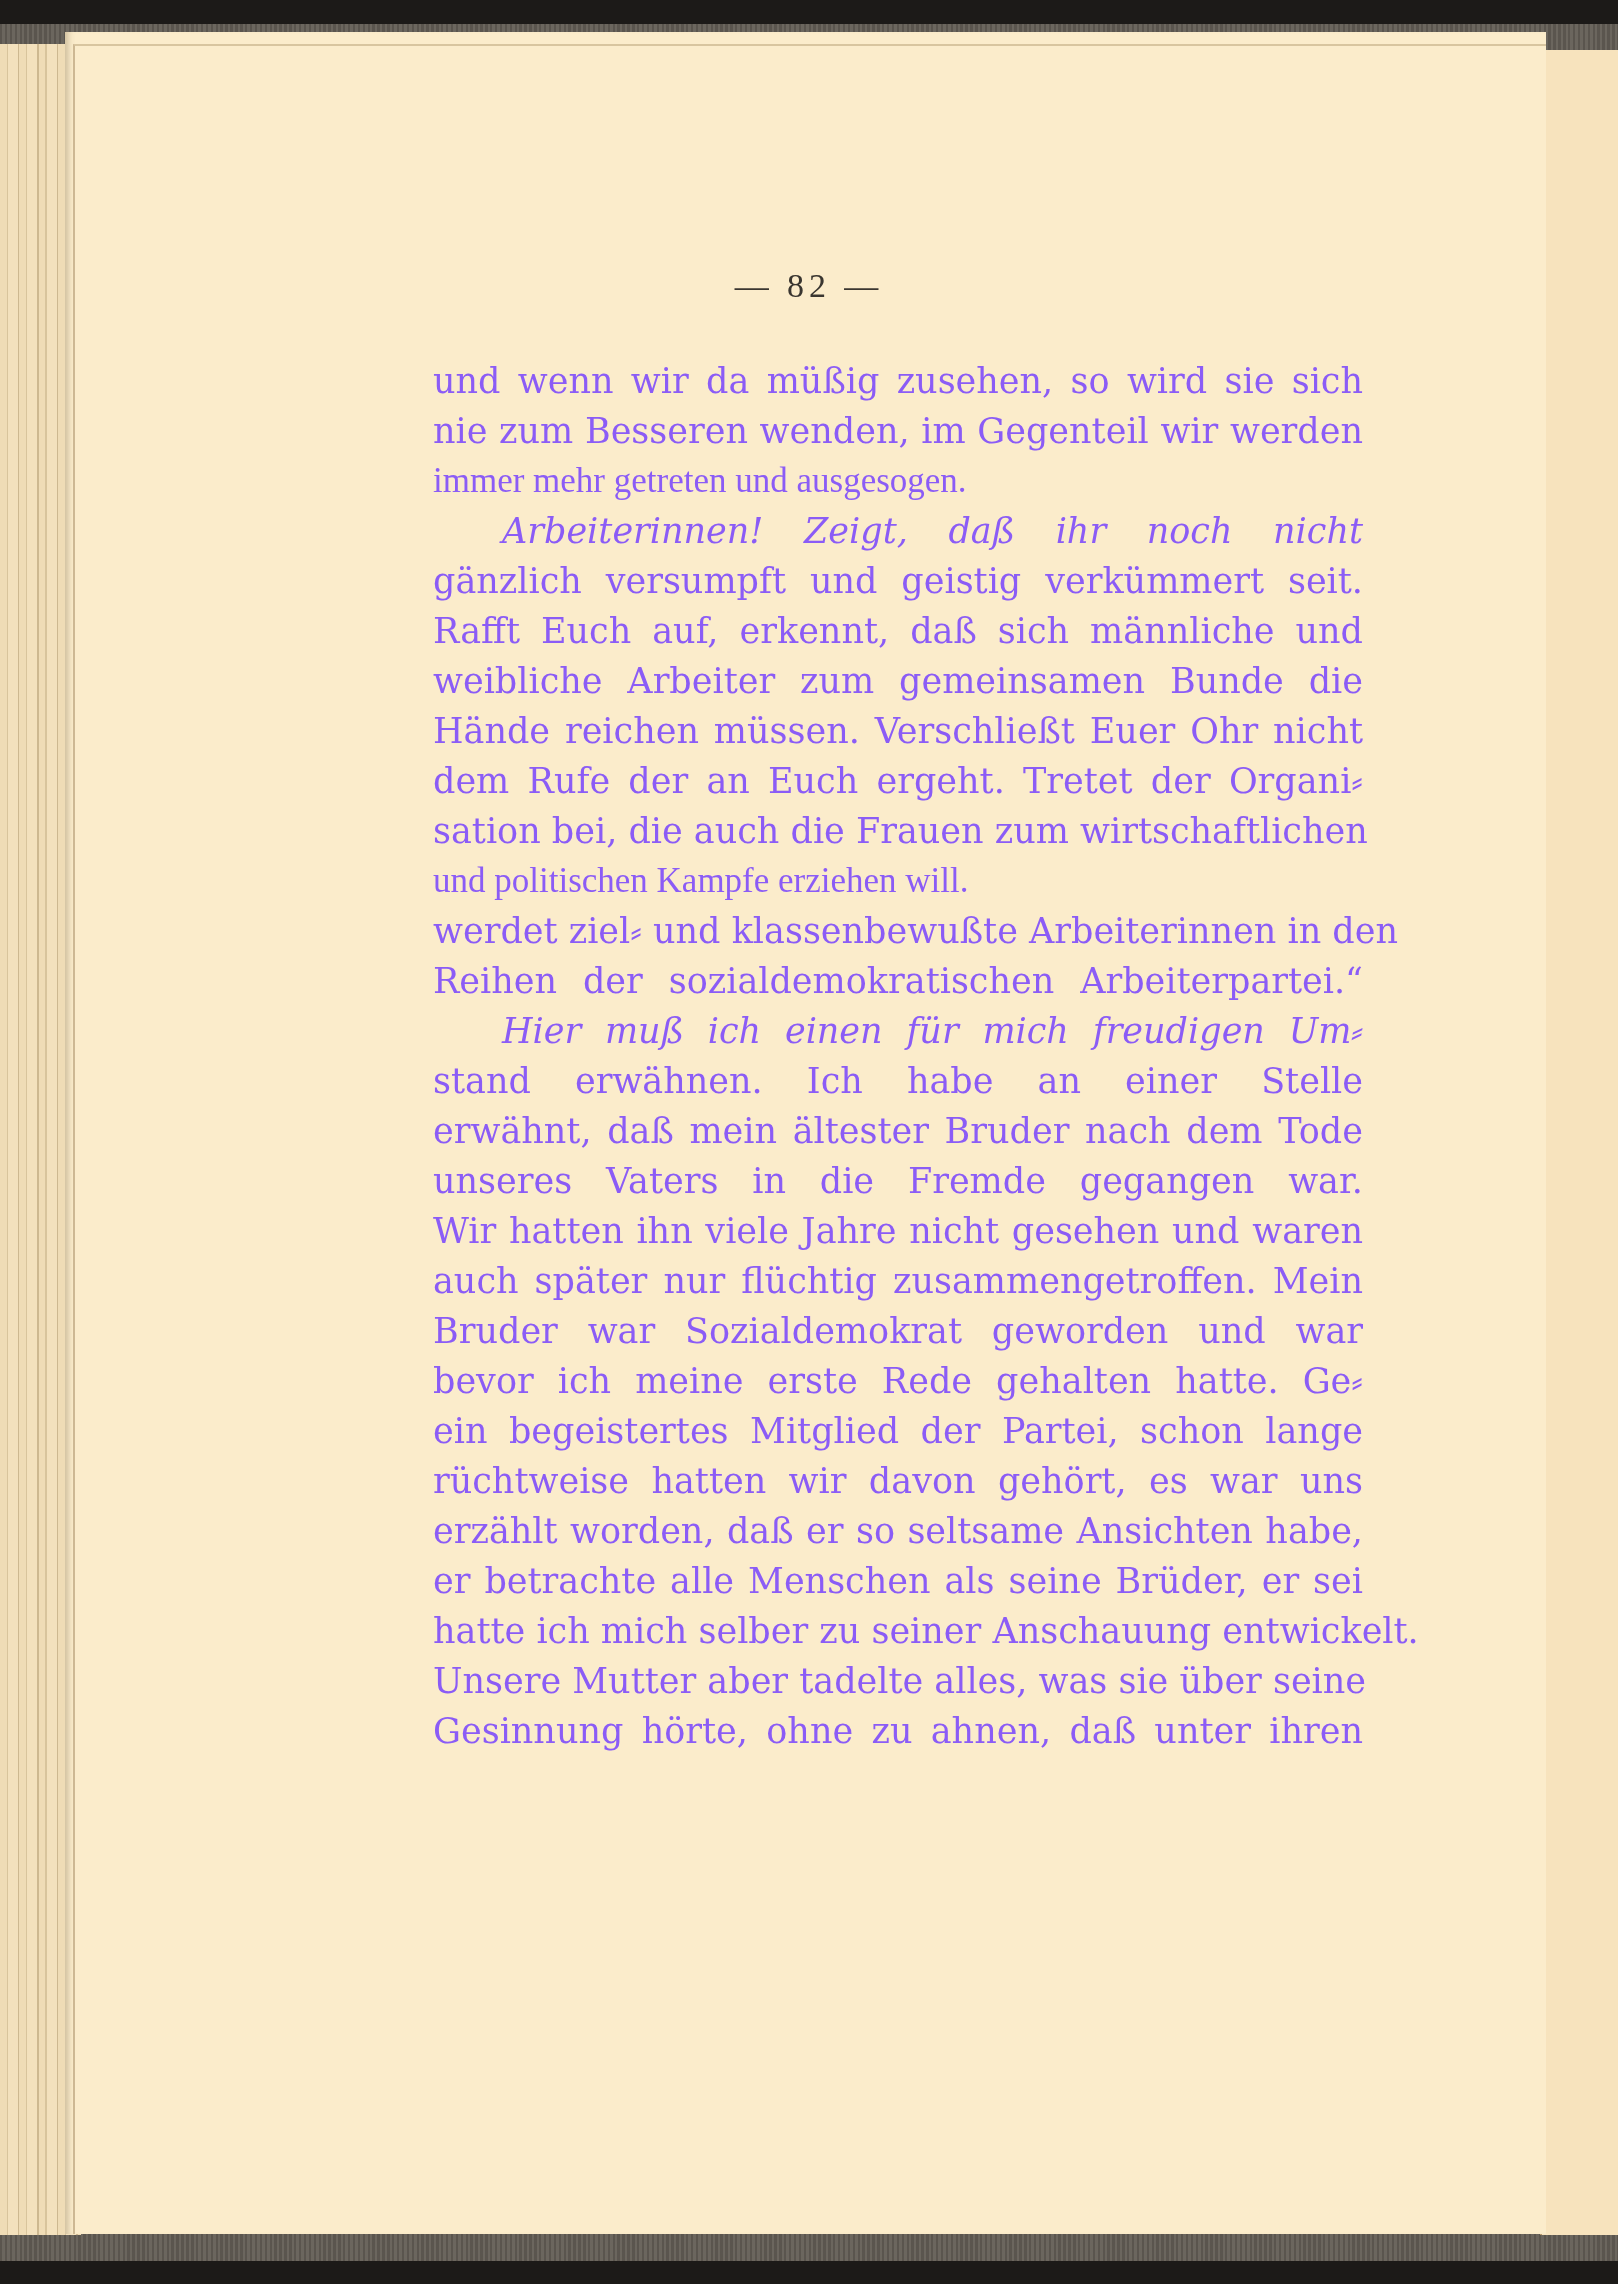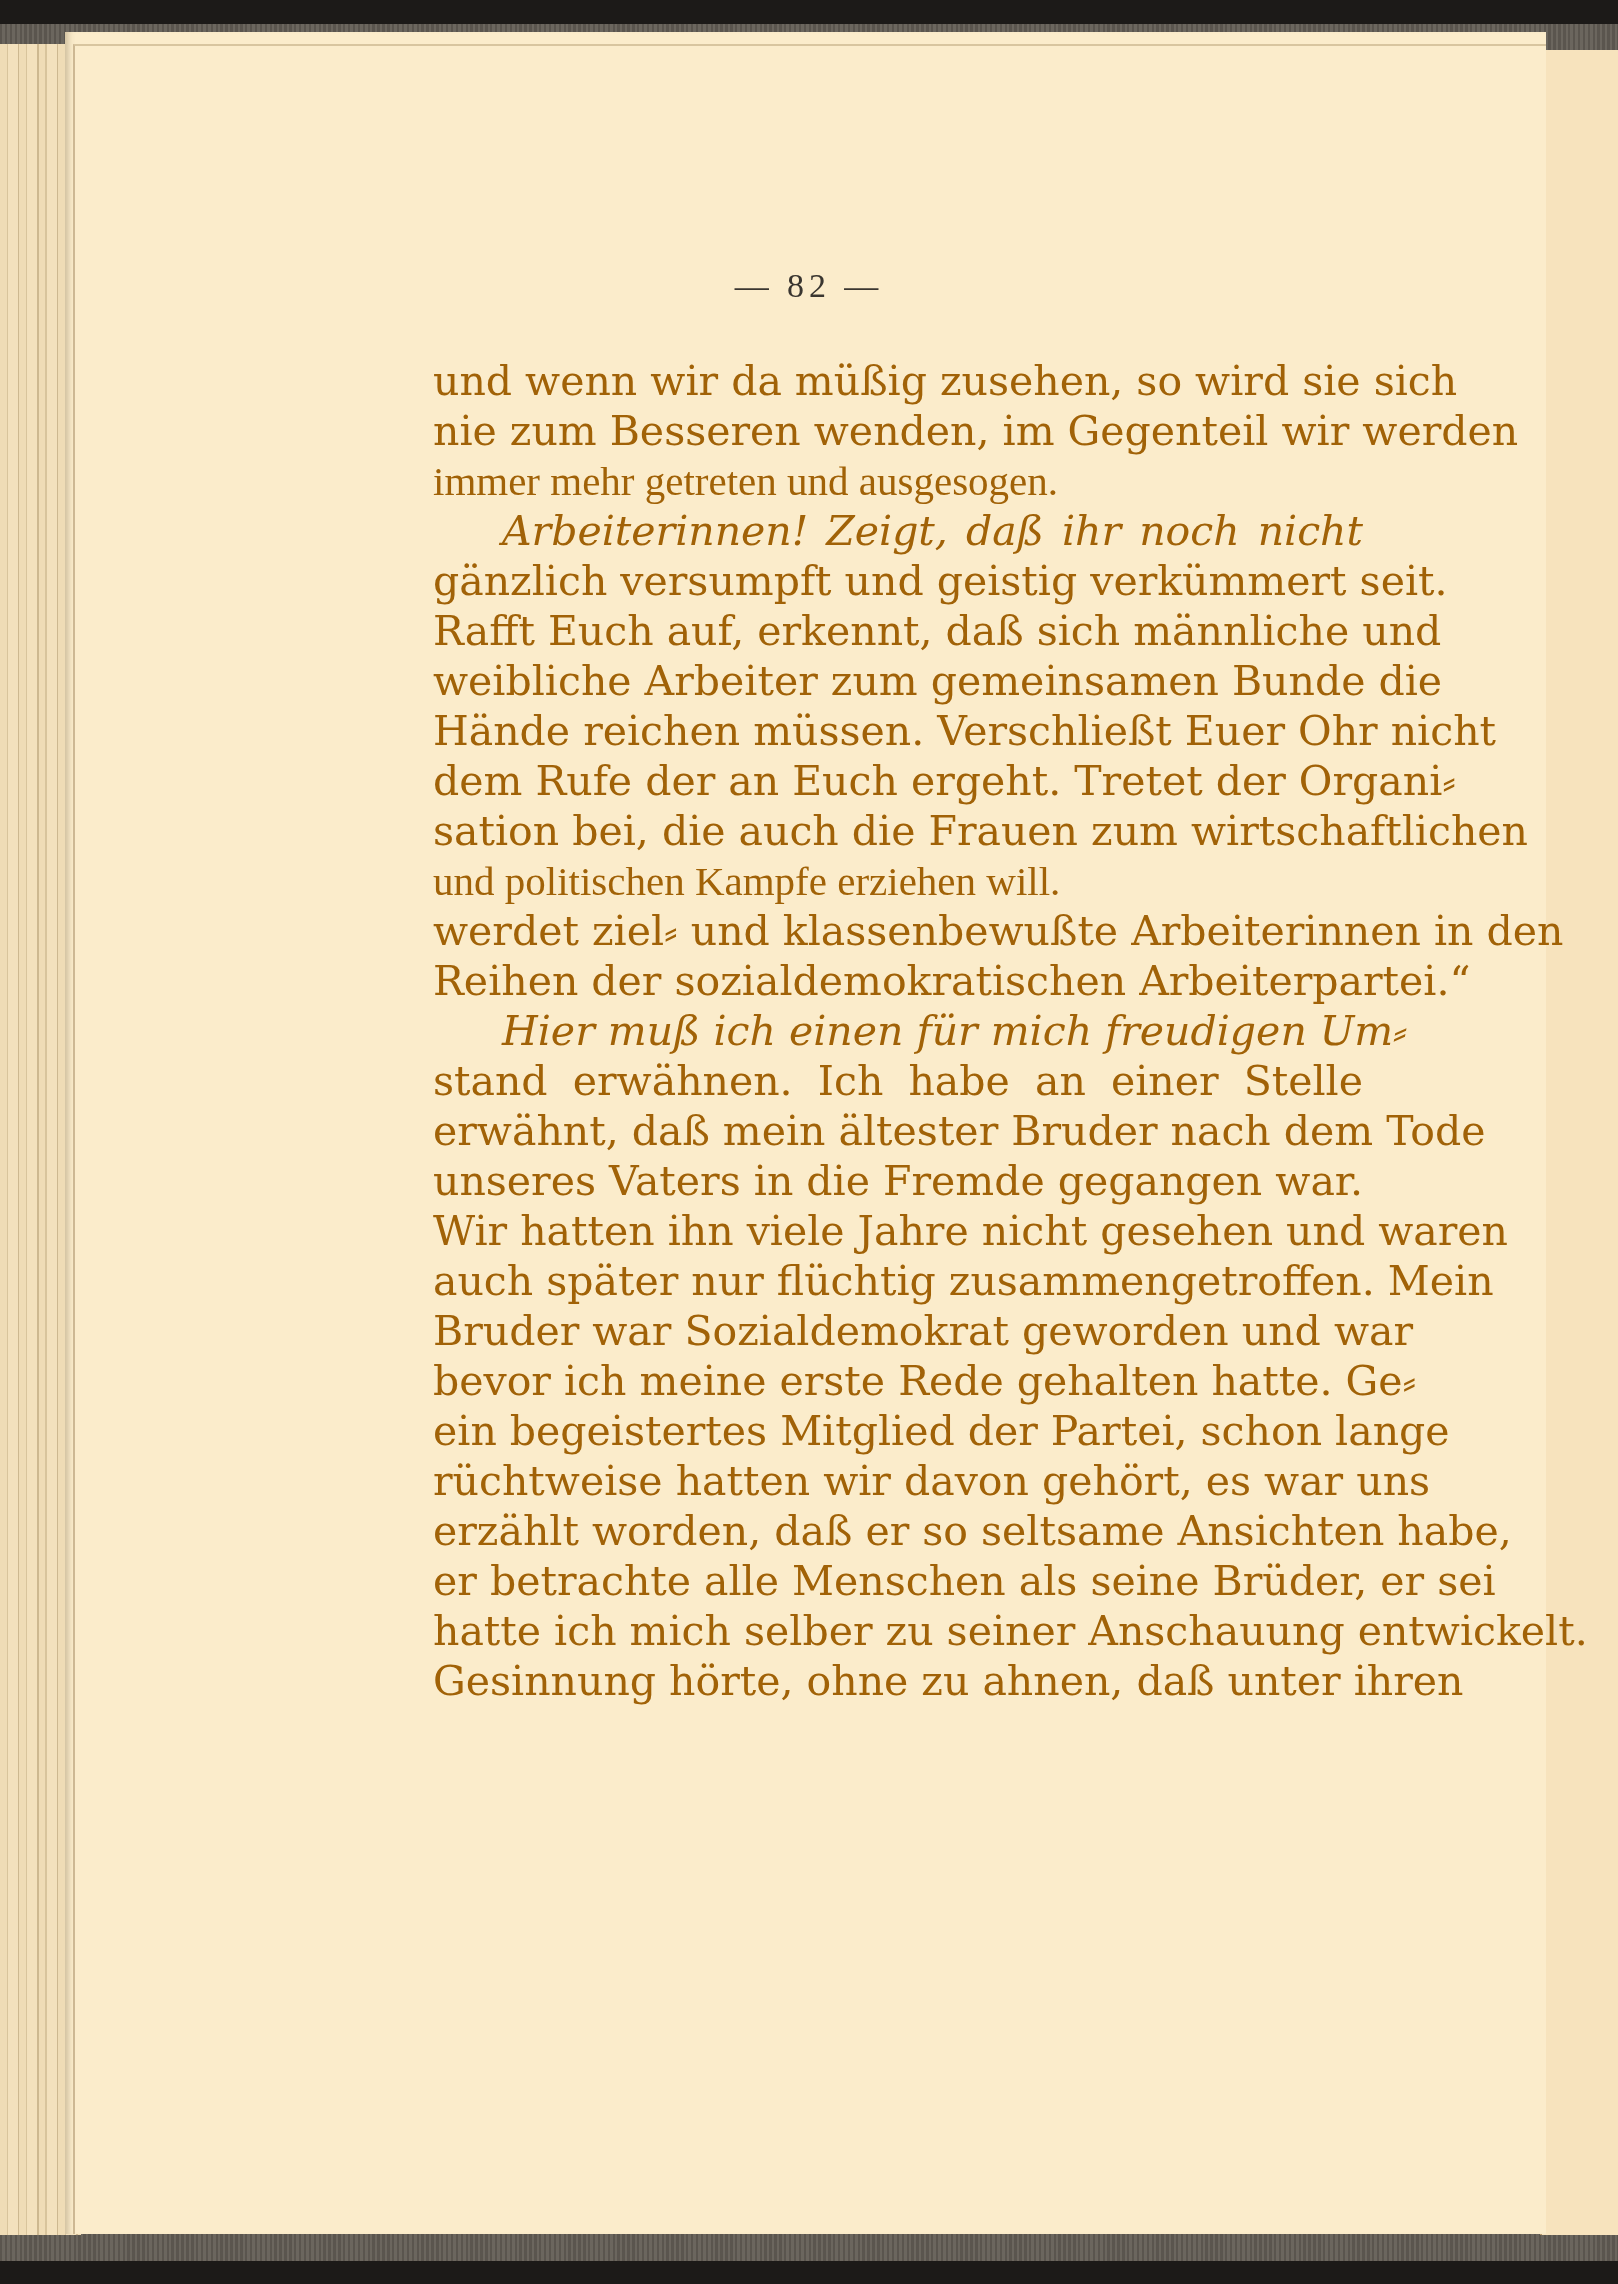--- a/index.html
+++ b/index.html
@@ -35,21 +35,21 @@
     background:#f7e3bd;
     border-left:2.4px solid #b89a6c;
   }
   .page-number {
     position:absolute; left:0; width:1618px; top:267px;
     text-align:center; font-size:34px; color:#3a3630;
     font-family:"Liberation Serif", serif; letter-spacing:4.9px;
   }
   .text-block {
     position:absolute; left:433px; top:356px; width:930px;
-    color:#a16207; font-size:41px; line-height:50px;
+    color:#8b5cf6; font-size:35px; line-height:50px;
   }
   .line {
     display:block; white-space:nowrap; text-align:justify; text-align-last:justify;
     height:50px;
   }
   .line.last { text-align-last:left;font-family:Liberation Serif, serif; }
   .line.indent { padding-left:69px;font-style:italic; }
 </style>
 </head>
 <body>
@@ -85,15 +85,16 @@
   <span class="line">unseres Vaters in die Fremde gegangen war.</span>
   <span class="line">Wir hatten ihn viele Jahre nicht gesehen und waren</span>
   <span class="line">auch später nur flüchtig zusammengetroffen. Mein</span>
   <span class="line">Bruder war Sozialdemokrat geworden und war</span>
   <span class="line">bevor ich meine erste Rede gehalten hatte. Ge⸗</span>
   <span class="line">ein begeistertes Mitglied der Partei, schon lange</span>
   <span class="line">rüchtweise hatten wir davon gehört, es war uns</span>
   <span class="line">erzählt worden, daß er so seltsame Ansichten habe,</span>
   <span class="line">er betrachte alle Menschen als seine Brüder, er sei</span>
   <span class="line">hatte ich mich selber zu seiner Anschauung entwickelt.</span>
+  <span class="line">Unsere Mutter aber tadelte alles, was sie über seine</span>
   <span class="line">Gesinnung hörte, ohne zu ahnen, daß unter ihren</span>
 </div>
 
 
 </body></html>

